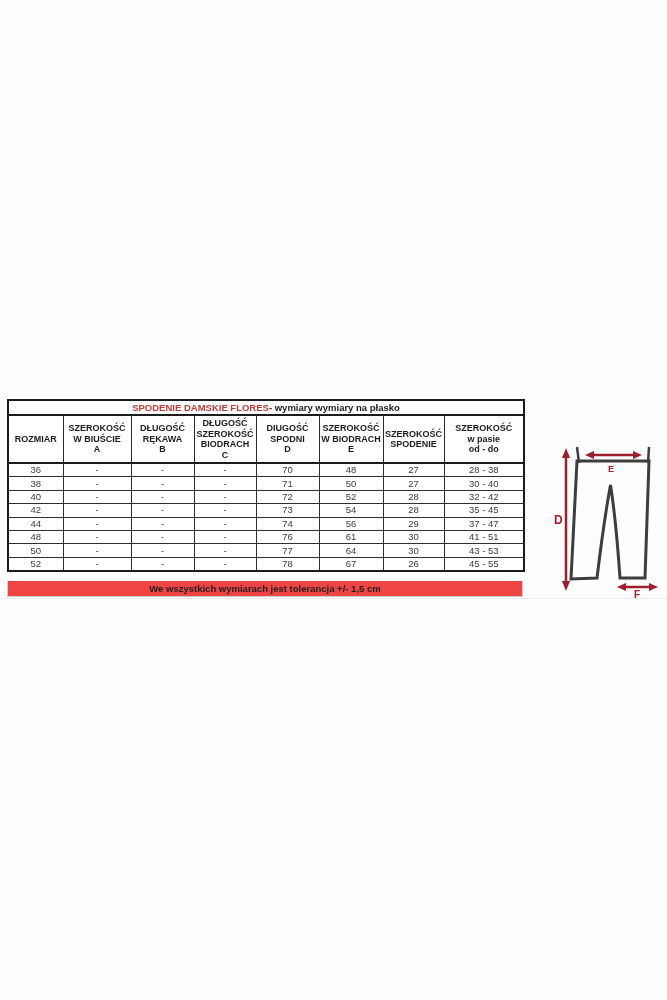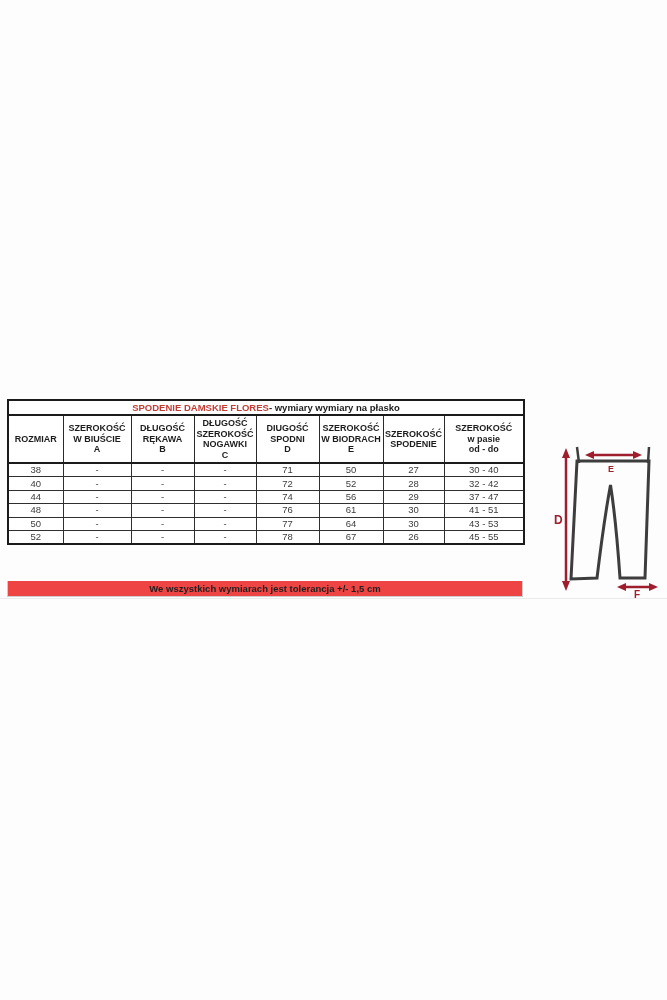--- a/index.html
+++ b/index.html
@@ -92,21 +92,21 @@
             <div>A</div>
           </th>
           <th>
             <div>DŁUGOŚĆ</div>
             <div>RĘKAWA</div>
             <div>B</div>
           </th>
           <th>
             <div>DŁUGOŚĆ</div>
             <div>SZEROKOŚĆ</div>
-            <div>NOGAWKI</div>
+            <div>BIODRACH</div>
             <div>C</div>
           </th>
           <th>
             <div>DIUGOŚĆ</div>
             <div>SPODNI</div>
             <div>D</div>
           </th>
           <th>
             <div>SZEROKOŚĆ</div>
             <div>W BIODRACH</div>
@@ -117,39 +117,59 @@
             <div>SPODENIE</div>
           </th>
           <th>
             <div>SZEROKOŚĆ</div>
             <div>w pasie</div>
             <div>od - do</div>
           </th>
         </tr>
     </thead>
     <tbody>
+        <tr>
+          <td>36</td>
+          <td>-</td>
+          <td>-</td>
+          <td>-</td>
+          <td>70</td>
+          <td>48</td>
+          <td>27</td>
+          <td>28 - 38</td>
+        </tr>
         <tr>
           <td>38</td>
           <td>-</td>
           <td>-</td>
           <td>-</td>
           <td>71</td>
           <td>50</td>
           <td>27</td>
           <td>30 - 40</td>
         </tr>
         <tr>
           <td>40</td>
           <td>-</td>
           <td>-</td>
           <td>-</td>
           <td>72</td>
           <td>52</td>
           <td>28</td>
           <td>32 - 42</td>
+        </tr>
+        <tr>
+          <td>42</td>
+          <td>-</td>
+          <td>-</td>
+          <td>-</td>
+          <td>73</td>
+          <td>54</td>
+          <td>28</td>
+          <td>35 - 45</td>
         </tr>
         <tr>
           <td>44</td>
           <td>-</td>
           <td>-</td>
           <td>-</td>
           <td>74</td>
           <td>56</td>
           <td>29</td>
           <td>37 - 47</td>

